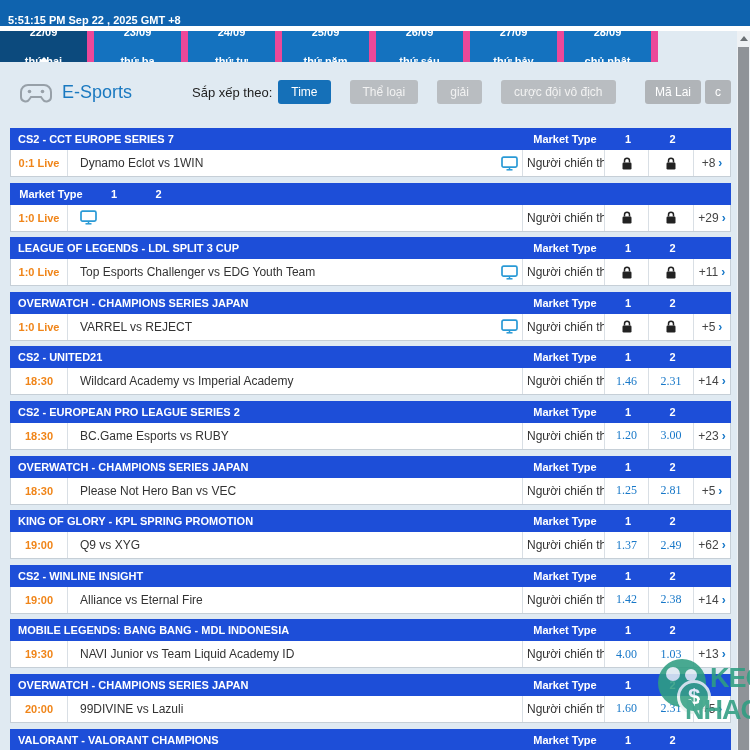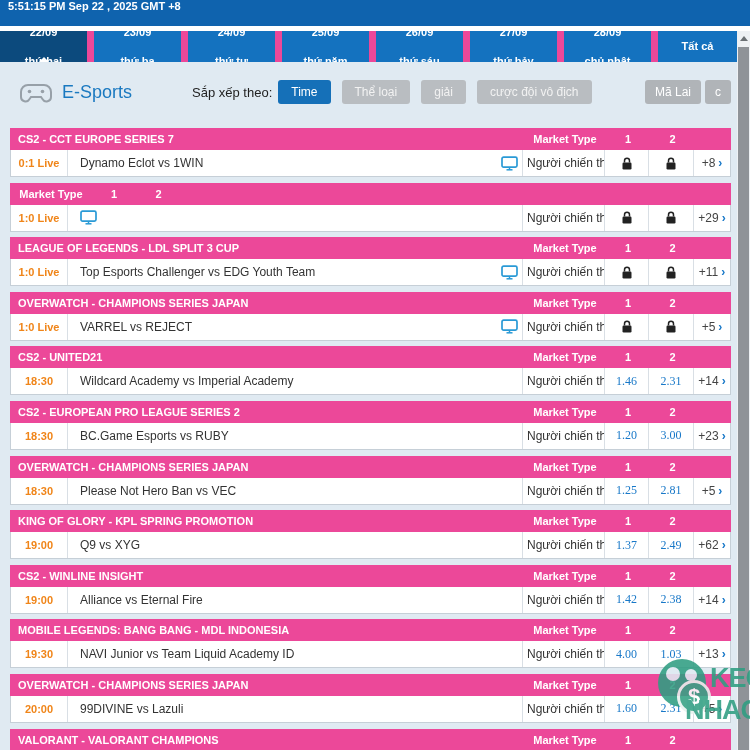--- a/index.html
+++ b/index.html
@@ -1,21 +1,21 @@
 <!DOCTYPE html>
 <html><head>
 <meta charset="utf-8">
 <style>
   * { margin:0; padding:0; box-sizing:border-box; }
   html,body { width:750px; height:750px; overflow:hidden; }
   body { font-family:"Liberation Sans", sans-serif; background:#e0eaf2; position:relative; }
 
   
   .topbar { position:absolute; top:0; left:0; width:750px; height:26px; background:#0f63ae;
-            color:#fff; font-size:11px; font-weight:bold; display:flex; align-items:flex-start; padding-left:8px; }
+            color:#fff; font-size:11px; font-weight:bold; display:flex; align-items:flex-end; padding-left:8px; }
 
   .white-strip { position:absolute; top:26px; left:0; width:750px; height:5px; background:#ffffff; }
 
   
   .tabbar { position:absolute; top:31px; left:0; width:737px; height:31px; display:flex; }
   .tab { position:relative; background:#1472bf; color:#fff; border-right:7px solid #ec4899;
          display:flex; flex-direction:column; align-items:center; justify-content:center; cursor:pointer; }
   .tab.date-tab { width:94px; }
   .tab.all-tab { flex:1; border-right:none; justify-content:center; }
   .tab.selected { background:#0c4a7d; }
@@ -26,32 +26,32 @@
   .tab.selected .tri { display:block; }
 
   
   .content { position:absolute; top:62px; left:0; width:731px; height:688px; background:#e0eaf2; }
 
   
   .esbar { position:absolute; top:14px; left:10px; width:721px; height:32px; display:flex; align-items:center; }
   .es-icon { margin-left:10px; display:flex; align-items:center; }
   .es-title { margin-left:10px; font-size:18px; color:#1a79c0; }
   .sort-label { margin-left:60px; font-size:13px; color:#222; }
-  .sort-btns { display:flex; margin-left:6px; gap:11px; }
+  .sort-btns { display:flex; margin-left:6px; gap:19px; }
   .sbtn { height:24px; padding:0 13px; border:none; border-radius:3px; font-size:12px;
           font-family:"Liberation Sans",sans-serif; background:#b9bdc1; color:#f2f2f2; cursor:pointer; }
   .sbtn.active { background:#1570b8; color:#fff; }
   .right-btns { margin-left:auto; display:flex; gap:4px; }
   .gbtn { height:24px; padding:0 10px; border:none; border-radius:3px; font-size:12px;
           font-family:"Liberation Sans",sans-serif; background:#b0b4b8; color:#fff; cursor:pointer; }
 
   
   .sections { position:absolute; top:66px; left:10px; width:721px; }
   .section { margin-bottom:5.6px; }
-  .sec-head { height:22px; background:#ec4899; color:#fff; display:flex; align-items:center; }
+  .sec-head { height:22px; background:#1d4ed8; color:#fff; display:flex; align-items:center; }
   .sec-league { font-size:11px; font-weight:bold; padding-left:8px; flex:1; white-space:nowrap; overflow:hidden; }
   .col-market { width:82px; text-align:center; font-size:11px; font-weight:bold; }
   .col-odd1 { width:44px; text-align:center; font-size:11px; font-weight:bold; }
   .col-odd2 { width:45px; text-align:center; font-size:11px; font-weight:bold; }
   .col-more { width:36px; }
 
   .sec-row { height:27px; background:#fff; border:1px solid #c6cfd7; border-top:none;
              display:flex; align-items:stretch; cursor:pointer; }
   .cell { display:flex; align-items:center; }
   .c-time { width:57px; justify-content:center; color:#f08519; font-size:11px; font-weight:bold;
@@ -137,24 +137,20 @@
     <span class="d2">thứ bảy</span>
 
   </div>
 
   <div class="tab date-tab">
     <span class="d1">28/09</span>
     <span class="d2">chủ nhật</span>
 
   </div>
 
-  <div class="tab all-tab">
-    <span class="d1">Tất cả</span>
-
-  </div>
 </div>
 
 <div class="content">
 
   <div class="esbar">
     <span class="es-icon">
       <svg width="32" height="21" viewBox="0 0 32 21">
         <path d="M8 3h16a7 7 0 0 1 7 7v5a4.5 4.5 0 0 1-8.4 2.2L21 15h-10l-1.6 2.2A4.5 4.5 0 0 1 1 15v-5a7 7 0 0 1 7-7z" fill="none" stroke="#97a0a8" stroke-width="2"></path>
         <circle cx="9.5" cy="9.5" r="1.8" fill="#97a0a8"></circle>
         <circle cx="22.5" cy="9.5" r="1.8" fill="#97a0a8"></circle>

